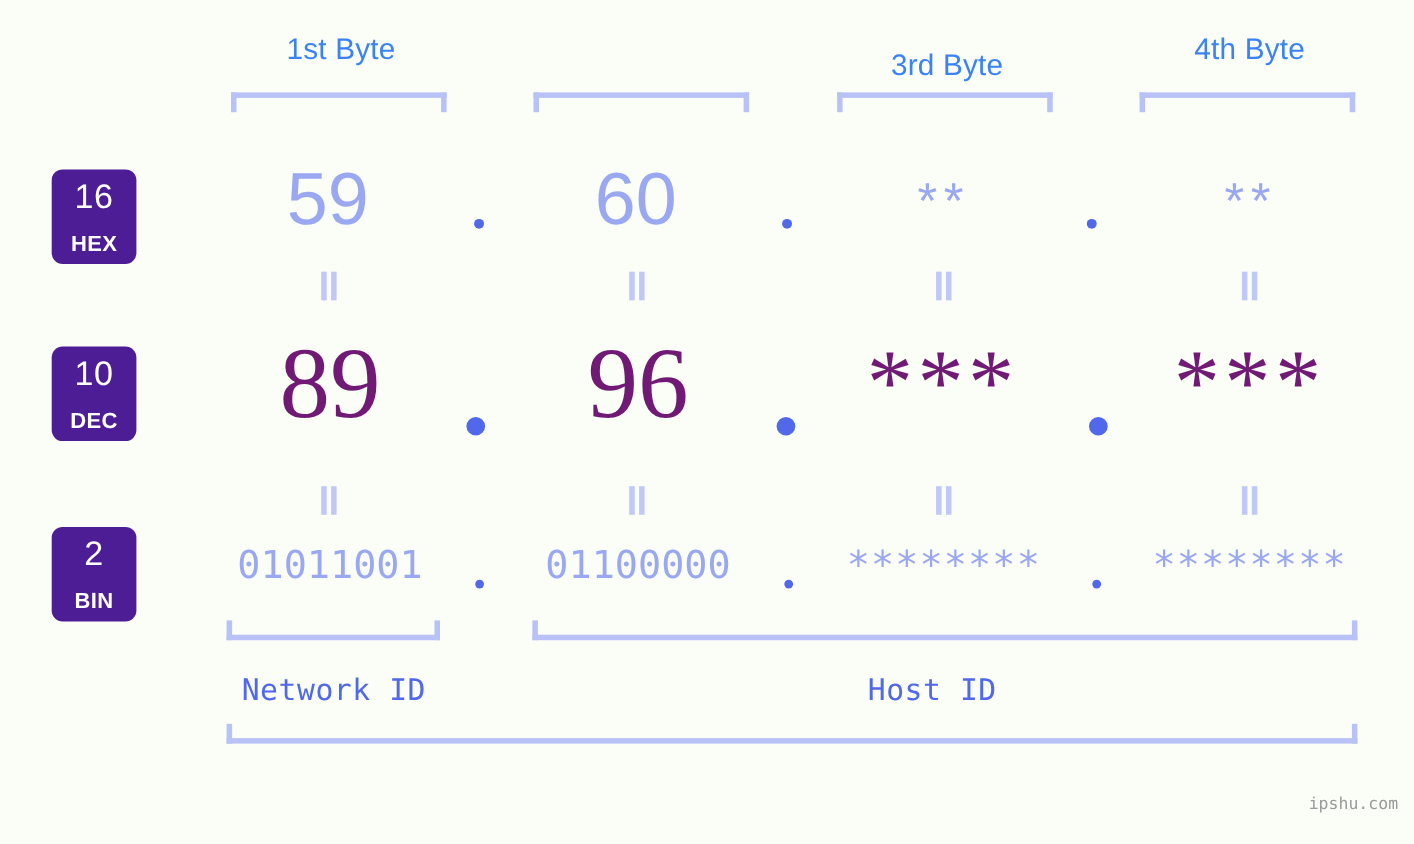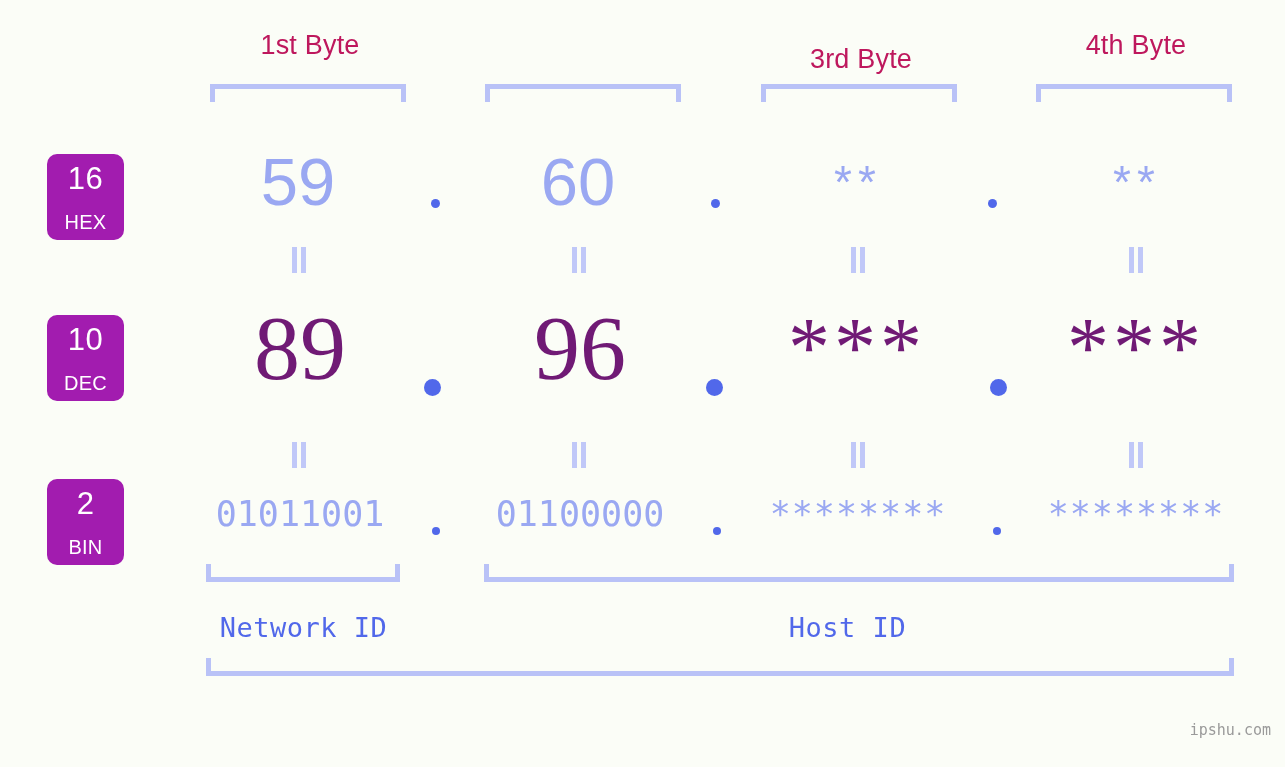--- a/index.html
+++ b/index.html
@@ -22,21 +22,21 @@
   }
 
   
   .byte-header {
     position: absolute;
     top: 30px;
     width: 240px;
     text-align: center;
     font-family: "Liberation Sans", sans-serif;
     font-size: 27px;
-    color: #be185d;
+    color: #3b82f6;
     letter-spacing: 0.2px;
     white-space: nowrap;
   }
 
   
   .bracket-top {
     position: absolute;
     height: 18px;
     border-top: 5px solid #b9c2f7;
     border-left: 5px solid #b9c2f7;
@@ -51,38 +51,38 @@
     border-right: 5px solid #b9c2f7;
     box-sizing: border-box;
   }
 
   
   .badge {
     position: absolute;
     left: 47px;
     width: 77px;
     border-radius: 10px;
-    background: #a21caf;
+    background: #4c1d95;
     color: #ffffff;
     text-align: center;
     box-sizing: border-box;
     display: flex;
     flex-direction: column;
     align-items: center;
     justify-content: center;
     line-height: 1;
   }
   .badge .num {
     font-size: 31px;
     font-weight: 400;
     letter-spacing: 0.5px;
   }
   .badge .lbl {
     font-size: 20px;
-    font-weight: 400;
+    font-weight: 700;
     margin-top: 18px;
     letter-spacing: 0.3px;
   }
   .badge-hex { top: 154px; height: 86px; }
   .badge-dec { top: 315px; height: 86px; }
   .badge-bin { top: 479px; height: 86px; }
 
   
   .cell {
     position: absolute;

